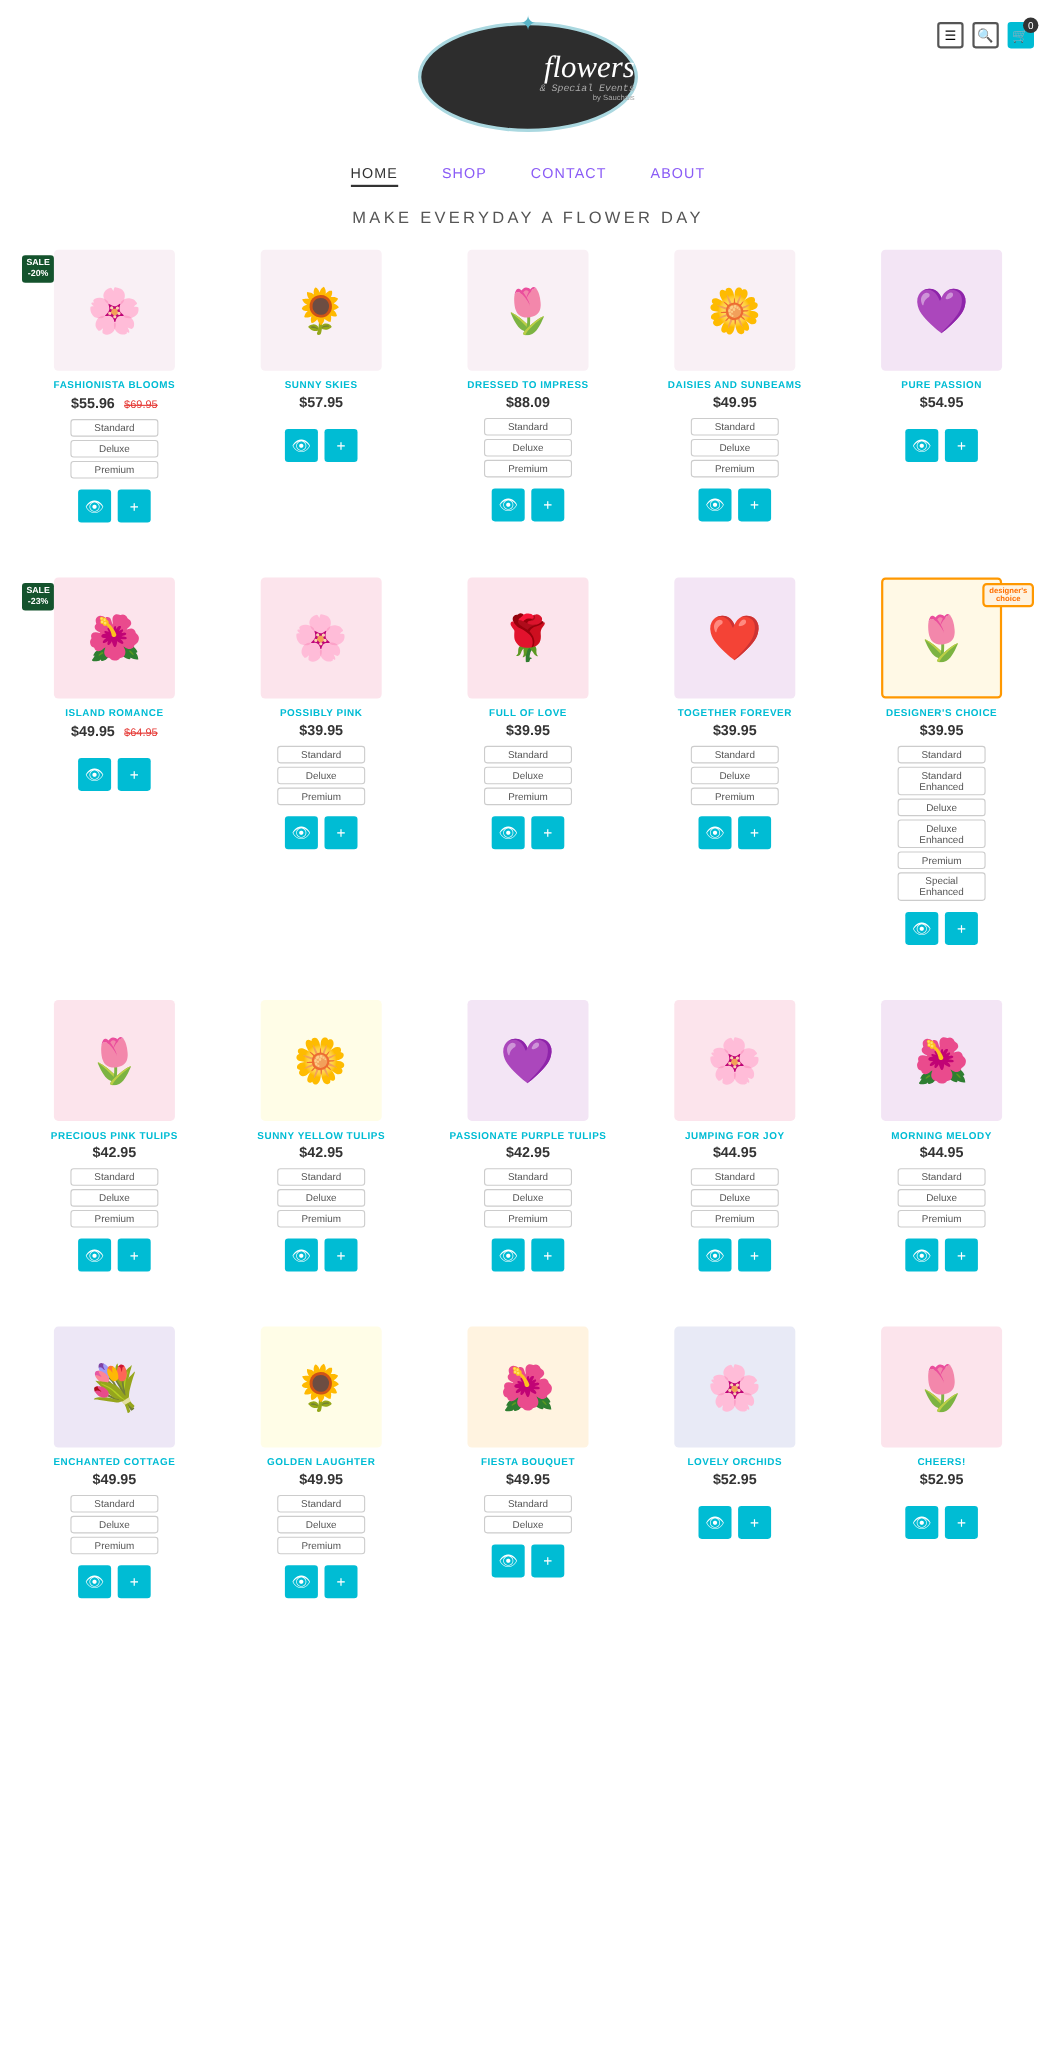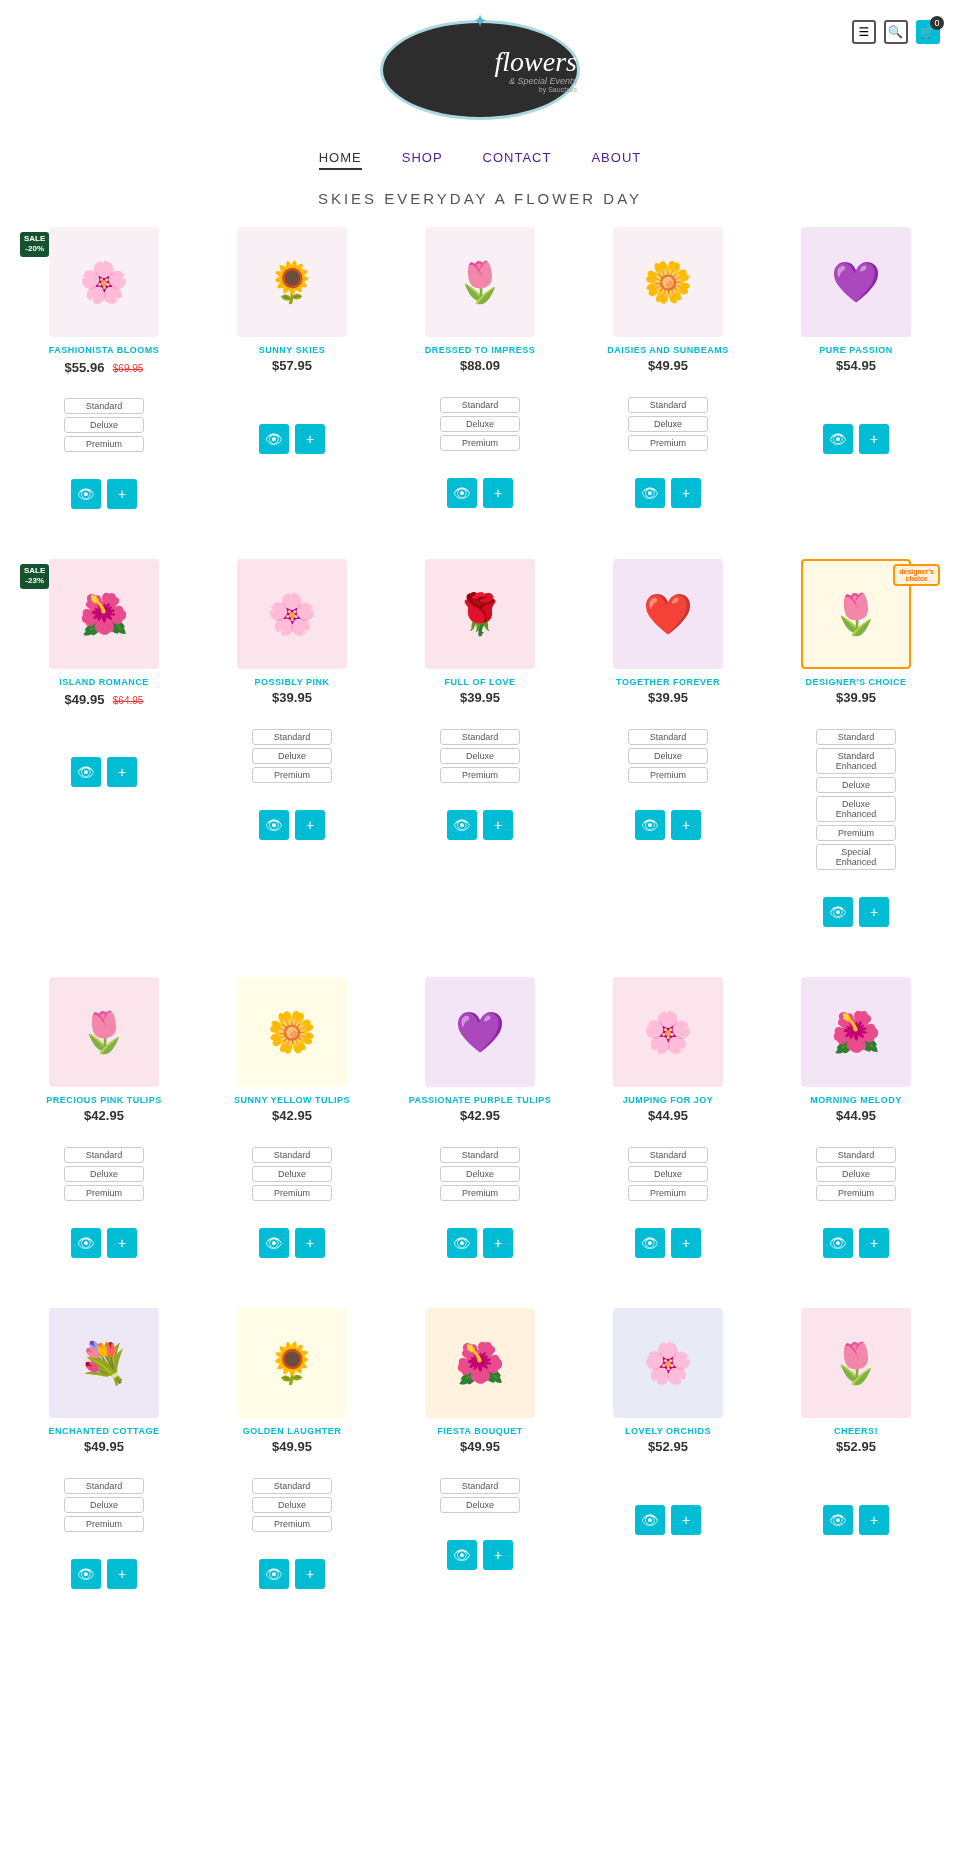--- a/index.html
+++ b/index.html
@@ -10,26 +10,26 @@
     .header-icons { position: absolute; top: 20px; right: 20px; display: flex; align-items: center; gap: 8px; }
     .header-icon { width: 24px; height: 24px; border: 2px solid #555; border-radius: 3px; display: flex; align-items: center; justify-content: center; font-size: 12px; }
     .header-icon.active { background: #00bcd4; border-color: #00bcd4; color: #fff; }
     .cart-badge { background: #333; color: #fff; font-size: 9px; border-radius: 50%; width: 14px; height: 14px; display: flex; align-items: center; justify-content: center; position: absolute; top: -6px; right: -6px; }
 
     
     .logo-container { display: inline-block; position: relative; margin: 10px auto; }
     .logo-oval { background: #2d2d2d; border: 3px solid #aad8e0; border-radius: 50%; width: 200px; height: 100px; display: flex; flex-direction: column; align-items: flex-end; justify-content: center; margin: 0 auto; }
     .logo-fleur { color: #5ab5c8; font-size: 18px; position: absolute; top: -10px; left: 50%; transform: translateX(-50%); }
     .logo-text { color: #fff; font-family: Georgia, serif; font-size: 28px; font-style: italic; line-height: 1; }
-    .logo-subtitle { color: #aaa; font-size: 9px; font-style: italic; }
+    .logo-subtitle { color: #aaa; font-size: 9px; font-style: italic; font-family: Liberation Mono, monospace; }
     .logo-tagline { color: #aaa; font-size: 7px; }
 
     
     nav { display: flex; justify-content: center; gap: 40px; padding: 15px 0 5px; }
-    nav a { text-decoration: none; color: #4c1d95; font-size: 13px; font-weight: 500; letter-spacing: 1px; }
+    nav a { text-decoration: none; color: #8b5cf6; font-size: 13px; font-weight: 500; letter-spacing: 1px; }
     nav a.active { color: #333; border-bottom: 2px solid #333; padding-bottom: 3px; }
 
     
     .tagline { text-align: center; font-size: 15px; letter-spacing: 3px; font-weight: 400; color: #555; padding: 15px 0 20px; }
 
     
     .product-grid { display: grid; grid-template-columns: repeat(5, 1fr); gap: 15px 10px; padding: 0 15px 30px; }
 
     .product-card { display: flex; flex-direction: column; align-items: center; text-align: center; }
 
@@ -40,21 +40,21 @@
 
     .sale-badge { position: absolute; top: 5px; left: 5px; background: #14532d; color: #fff; font-size: 8px; font-weight: bold; border-radius: 3px; padding: 2px 4px; line-height: 1.3; text-align: center; }
 
     .designers-badge { position: absolute; top: 5px; right: 5px; background: #fff3e0; border: 2px solid #ff9800; border-radius: 4px; font-size: 7px; color: #ff6f00; font-weight: bold; padding: 2px 4px; }
 
     .product-name { font-size: 9px; font-weight: bold; color: #00bcd4; letter-spacing: 0.5px; text-transform: uppercase; margin-bottom: 3px; }
 
     .product-price { font-size: 13px; font-weight: bold; color: #333; margin-bottom: 2px; }
     .product-price-old { font-size: 10px; color: #e53935; text-decoration: line-through; margin-left: 4px; }
 
-    .options { display: flex; flex-direction: column; gap: 3px; width: 100%; align-items: center; margin: 22px 0; }
+    .options { display: flex; flex-direction: column; gap: 3px; width: 100%; align-items: center; margin: 5px 0; }
     .option-btn { font-size: 9px; color: #555; border: 1px solid #ccc; background: #fff; border-radius: 3px; padding: 2px 8px; cursor: pointer; width: 80px; text-align: center; }
 
     .action-btns { display: flex; gap: 6px; margin-top: 5px; }
     .action-btn { width: 30px; height: 30px; background: #00bcd4; border: none; border-radius: 3px; cursor: pointer; display: flex; align-items: center; justify-content: center; color: #fff; font-size: 14px; }
 
     .section-divider { grid-column: 1 / -1; height: 20px; }
   </style>
 </head>
 <body>
 
@@ -78,21 +78,21 @@
   </div>
 </div>
 
 <nav>
   <a href="#" class="active">HOME</a>
   <a href="#">SHOP</a>
   <a href="#">CONTACT</a>
   <a href="#">ABOUT</a>
 </nav>
 
-<div class="tagline">SKIES EVERYDAY A FLOWER DAY</div>
+<div class="tagline">MAKE EVERYDAY A FLOWER DAY</div>
 
 <div class="product-grid">
 
   <div class="product-card">
     <div class="product-img-wrap">
       <div class="flower-img">🌸</div>
       <div class="sale-badge">SALE<br>-20%</div>
     </div>
     <div class="product-name">FASHIONISTA BLOOMS</div>
     <div>

